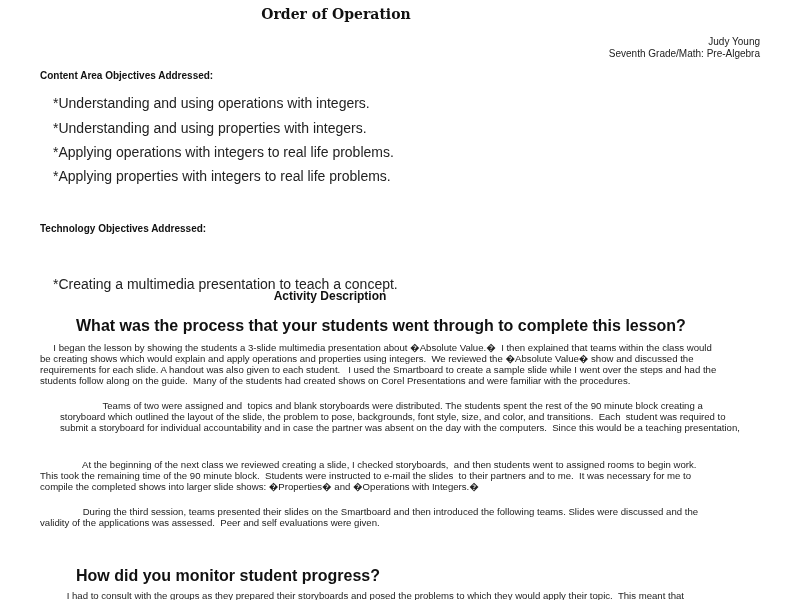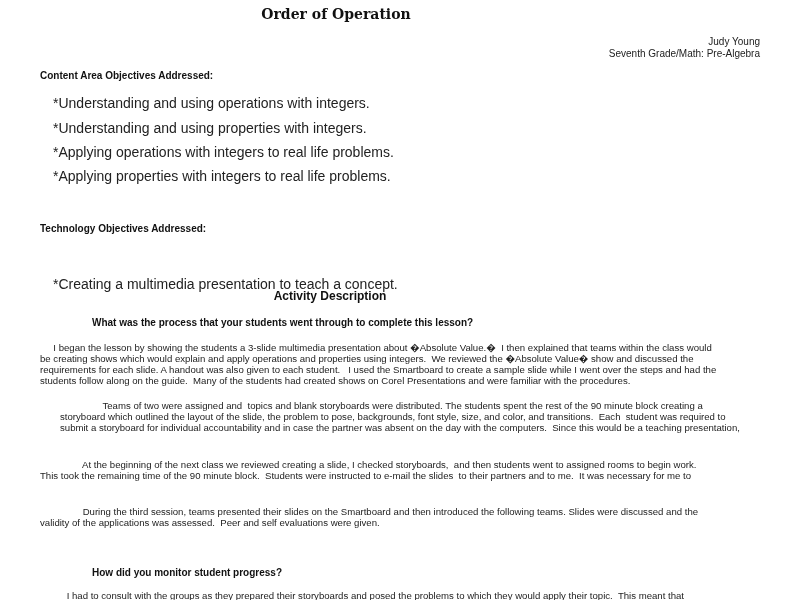--- a/index.html
+++ b/index.html
@@ -3,21 +3,21 @@
   <meta charset="utf-8">
   <style>
     html, body { margin: 0; padding: 0; background: #ffffff; }
     body { width: 800px; height: 600px; overflow: hidden; position: relative; color: #1a1a1a; font-family: "Liberation Sans", sans-serif; }
     .abs { position: absolute; white-space: nowrap; }
     .title { left: 0; width: 672px; top: 6px; text-align: center; font-family: "DejaVu Serif", serif; font-weight: bold; font-size: 14px; color: #111; }
     .author { right: 40px; top: 36px; text-align: right; font-size: 10px; line-height: 12px; color: #222; }
     .h-sec { font-size: 10px; font-weight: bold; color: #111; }
     .bullet { font-size: 14px; color: #222; }
     .h-center { left: 0; width: 660px; text-align: center; font-size: 12px; font-weight: bold; color: #111; }
-    .q { font-size: 10px; font-weight: bold; color: #111; margin-left: 16px; }
+    .q { font-size: 16px; font-weight: bold; color: #111; }
     .para { font-size: 9.6px; line-height: 11px; color: #222; }
     .para div { white-space: pre; }
   </style>
 </head>
 <body>
 
 <div>
 
   <div class="abs title">Order of Operation</div>
 
@@ -47,20 +47,21 @@
 
   <div class="abs para" style="left:40px; top:400px;margin-left:20px;">
     <div>                Teams of two were assigned and  topics and blank storyboards were distributed. The students spent the rest of the 90 minute block creating a</div>
     <div>storyboard which outlined the layout of the slide, the problem to pose, backgrounds, font style, size, and color, and transitions.  Each  student was required to</div>
     <div>submit a storyboard for individual accountability and in case the partner was absent on the day with the computers.  Since this would be a teaching presentation,</div>
   </div>
 
   <div class="abs para" style="left:40px; top:459px;">
     <div>                At the beginning of the next class we reviewed creating a slide, I checked storyboards,  and then students went to assigned rooms to begin work.</div>
     <div>This took the remaining time of the 90 minute block.  Students were instructed to e-mail the slides  to their partners and to me.  It was necessary for me to</div>
+    <div>compile the completed shows into larger slide shows: �Properties� and �Operations with Integers.�</div>
   </div>
 
   <div class="abs para" style="left:40px; top:506px;">
     <div>                During the third session, teams presented their slides on the Smartboard and then introduced the following teams. Slides were discussed and the</div>
     <div>validity of the applications was assessed.  Peer and self evaluations were given.</div>
   </div>
 
   <div class="abs q" style="left:76px; top:567px;">How did you monitor student progress?</div>
 
   <div class="abs para" style="left:40px; top:590px;">

